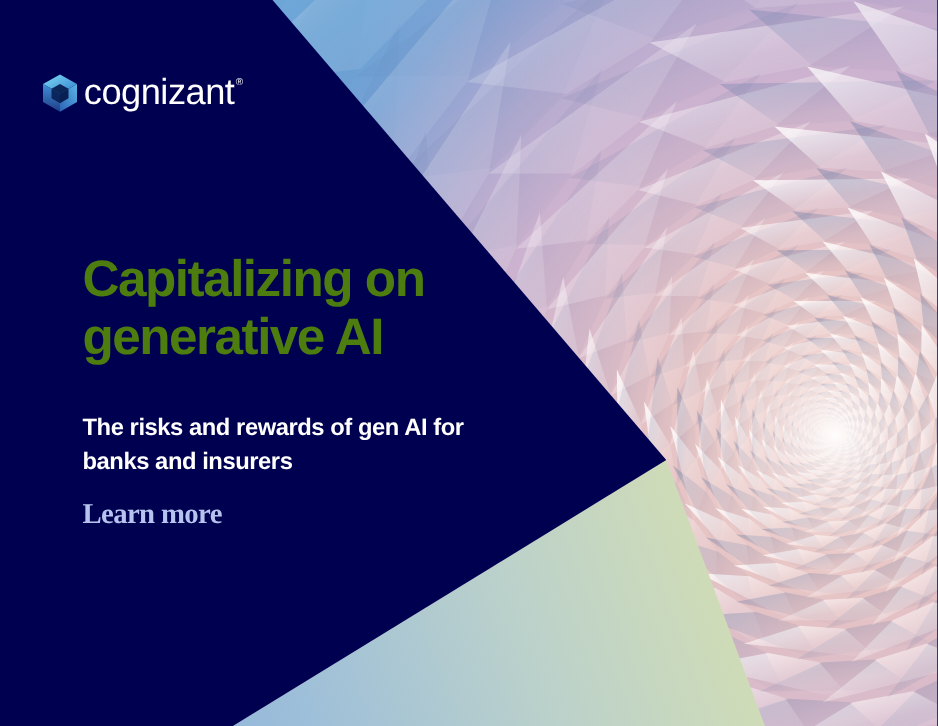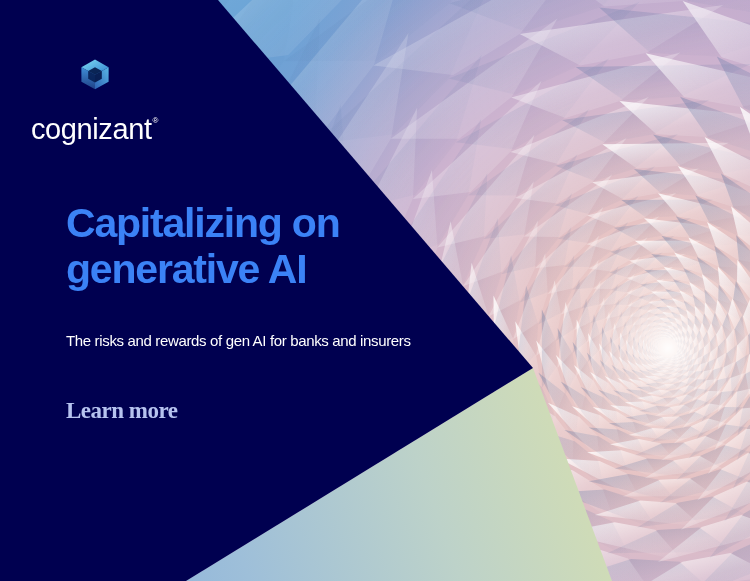--- a/index.html
+++ b/index.html
@@ -45,41 +45,41 @@
   
   #panel {
     position:absolute; inset:0;
     clip-path:polygon(0 0, 218px 0, 533px 368px, 186px 581px, 0 581px);
     background:#000050;
   }
 
   
   #content { position:absolute; left:0; top:0; width:460px; height:581px; }
 
-  #logo { position:absolute; left:31px; top:57px; display:flex; align-items:center; gap:24px;flex-direction:column; }
+  #logo { position:absolute; left:31px; top:57px; display:flex; align-items:center; gap:2px; }
   #logo-mark { width:34px; height:34px; display:block; }
   #logo-word { position:relative; display:flex; align-items:flex-start; }
   #logo-text {
     font-size:29px; line-height:1; letter-spacing:-.4px;
     color:#ffffff; font-weight:400;
     font-family:"Liberation Sans", sans-serif;
   }
   #logo-tm { font-size:8px; color:#ffffff; line-height:1; margin-top:2px; margin-left:1px; }
 
   #headline {
     position:absolute; left:66px; top:200px; width:370px;
-    color:#3b82f6;
+    color:#4d7c0f;
     font-size:41px; line-height:1.13;
     font-weight:700; letter-spacing:-1.2px;
   }
   #subhead {
     position:absolute; left:66px; top:330px; width:350px;
     color:#ffffff;
-    font-size:15px; line-height:1.42;
-    font-weight:400; letter-spacing:-.35px;
+    font-size:19px; line-height:1.42;
+    font-weight:700; letter-spacing:-.35px;
   }
   #cta {
     position:absolute; left:66px; top:397px;
     color:#b6c3ef;
     font-size:23px; line-height:1.2;
     font-weight:700; letter-spacing:-.5px;
     text-decoration:none; cursor:pointer;
     display:inline-block;
     font-family:Liberation Serif, serif;
   }

